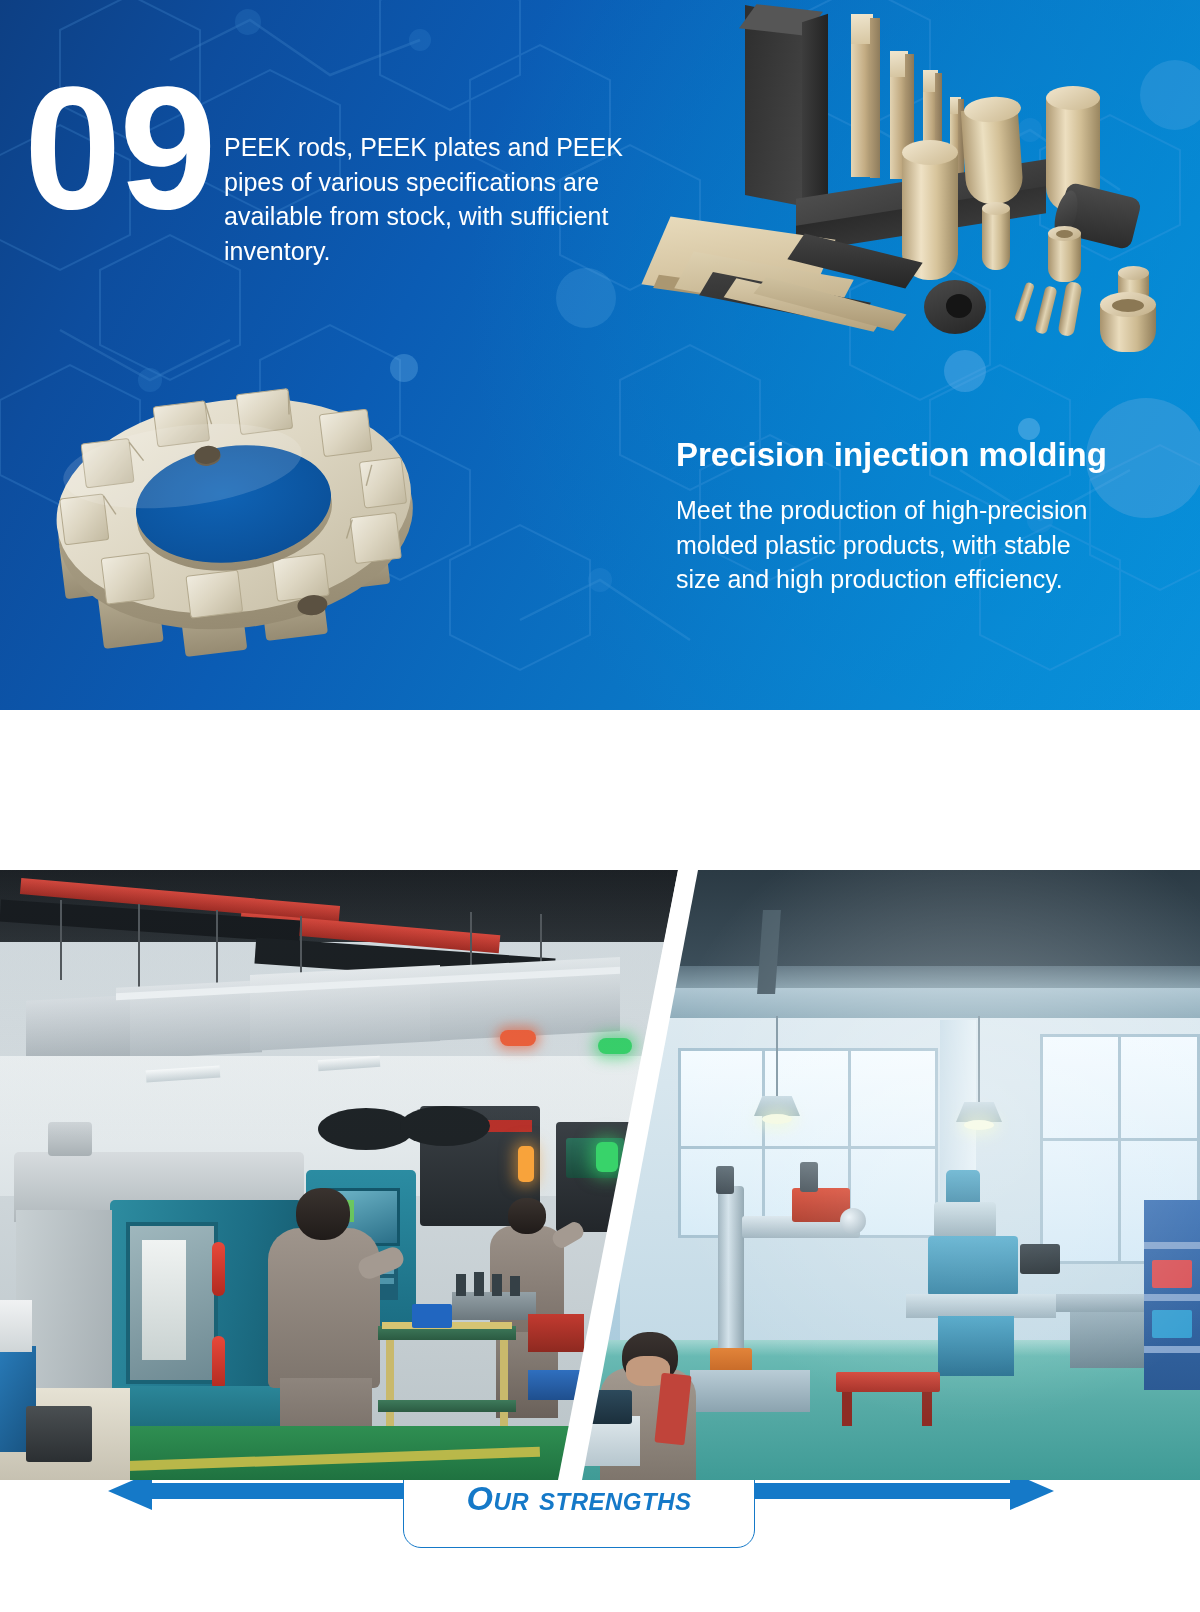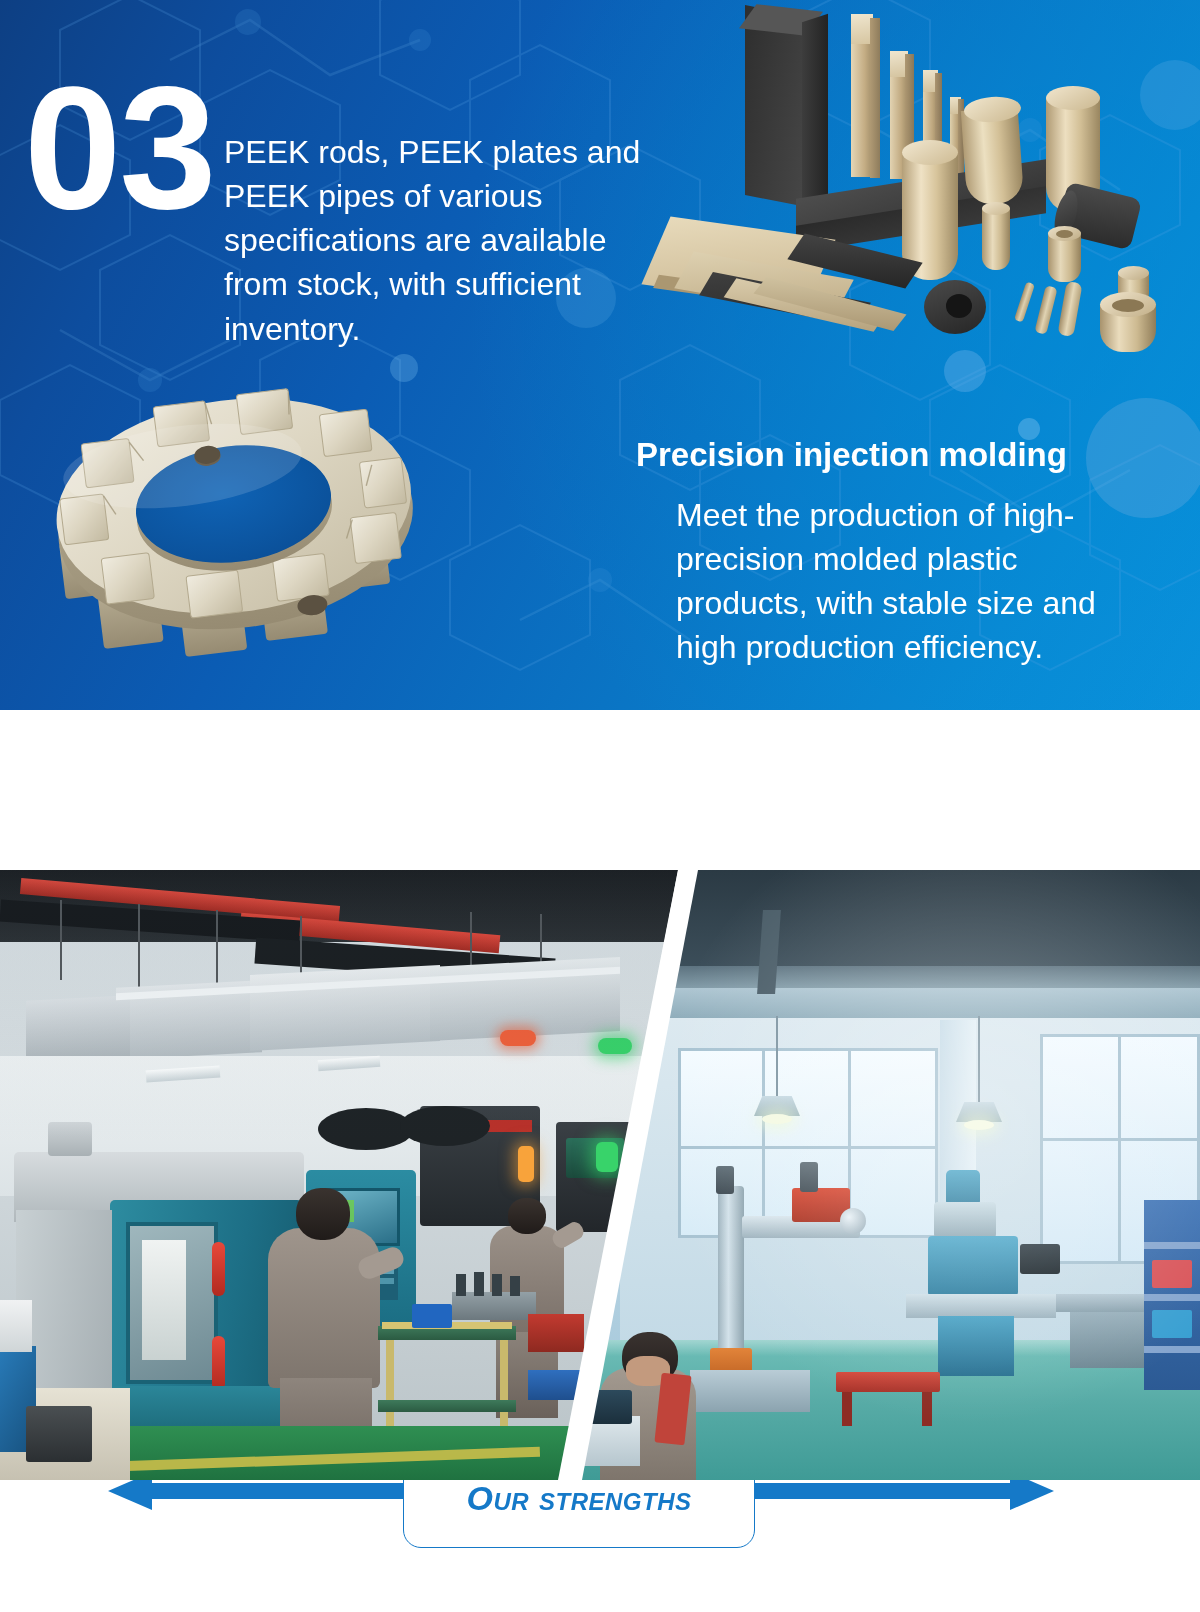--- a/index.html
+++ b/index.html
@@ -25,24 +25,24 @@
     position:absolute; color:#fff; font-weight:bold;
     letter-spacing:-2px; line-height:1;
   }
   .num03 { left:24px; top:60px; font-size:175px; }
   .num04 { left:462px; top:418px; font-size:175px; }
 
   .sect-title {
     position:absolute; color:#fff; font-weight:bold; line-height:1.1;
   }
   .t03 { left:224px; top:68px; font-size:36px; }
-  .t04 { left:636px; top:437px; font-size:33px; white-space:nowrap; }
+  .t04 { left:676px; top:437px; font-size:33px; white-space:nowrap; }
 
   .sect-body {
-    position:absolute; color:#fff; font-size:32px; line-height:1.38;
+    position:absolute; color:#fff; font-size:25px; line-height:1.38;
   }
   .b03 { left:224px; top:130px; width:425px; }
   .b04 { left:676px; top:493px; width:432px; }
 
   
   .peek-stage {
     position:absolute; left:648px; top:-6px; width:560px; height:370px;
   }
   .pc { position:absolute; }
 
@@ -331,21 +331,21 @@
             <line x1="100" y1="48" x2="112" y2="68"></line>
             <line x1="180" y1="18" x2="184" y2="40"></line>
             <line x1="264" y1="18" x2="262" y2="40"></line>
             <line x1="338" y1="100" x2="330" y2="120"></line>
             <line x1="312" y1="152" x2="304" y2="170"></line>
           </g>
         </svg>
       </div>
     </div>
 
-    <div class="num num03">03</div>
+    <div class="num num03">09</div>
     <div class="sect-body b03">PEEK rods, PEEK plates and PEEK pipes of various specifications are available from stock, with sufficient inventory.</div>
 
     <div class="sect-title t04">Precision injection molding</div>
     <div class="sect-body b04">Meet the production of high-precision molded plastic products, with stable size and high production efficiency.</div>
   </div>
 
   <div class="strengths">
     <div class="arrow-head ah-left"></div>
     <div class="arrow-line arrow-l"></div>
     <div class="arrow-line arrow-r"></div>

